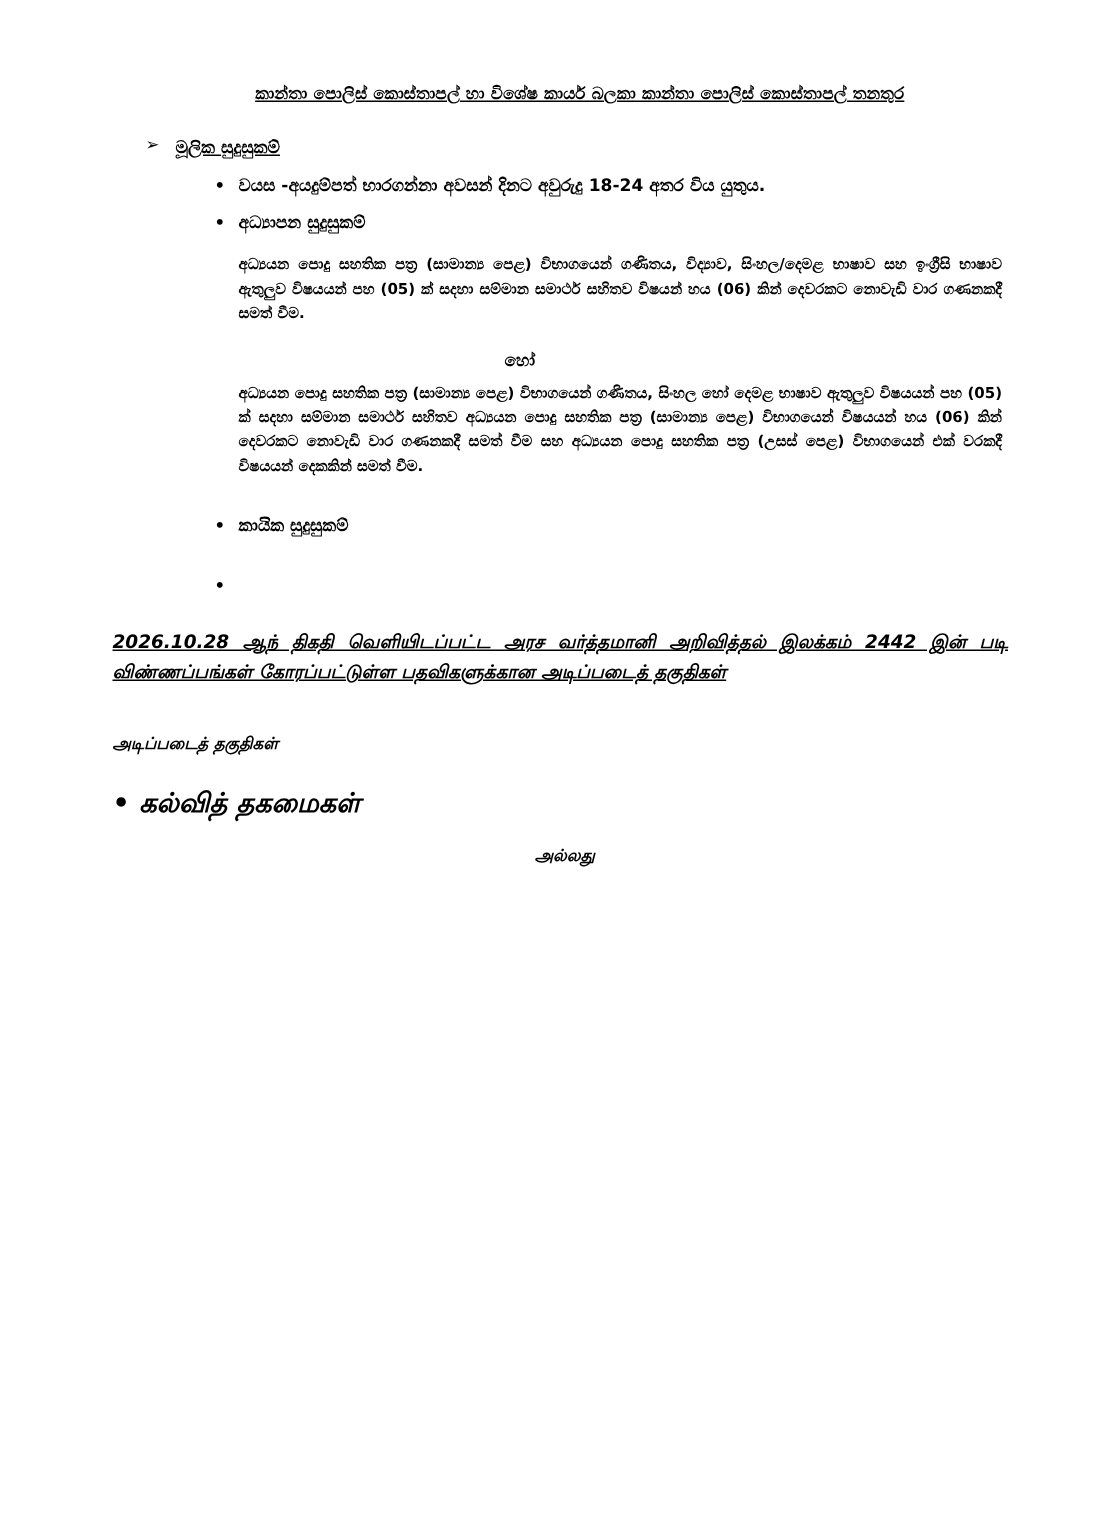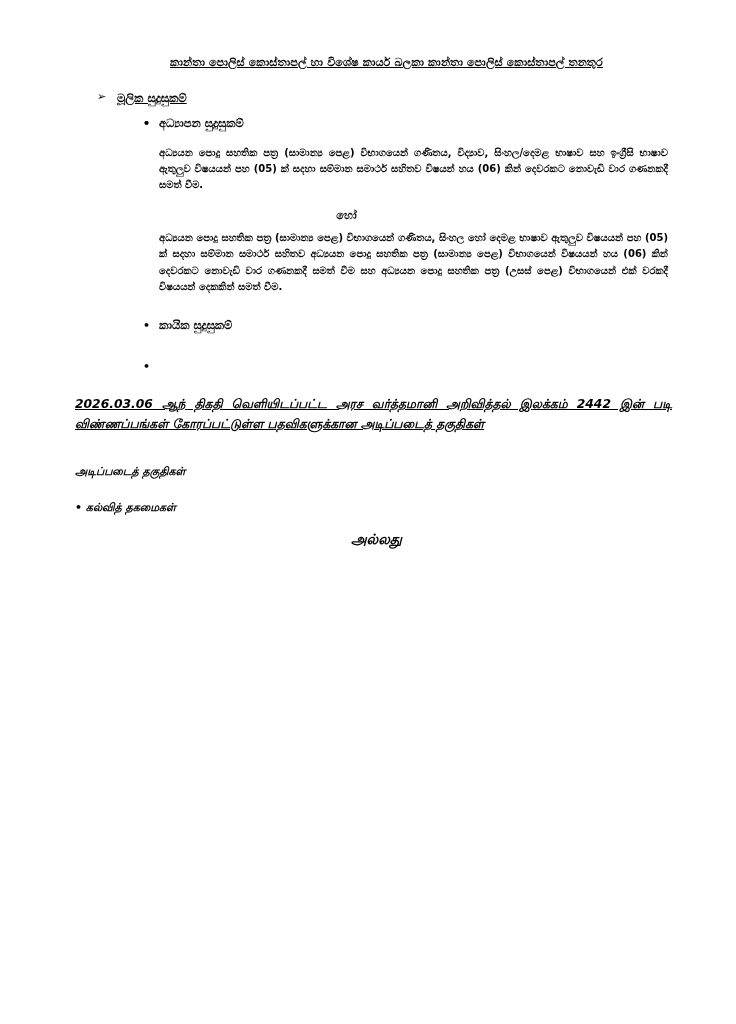--- a/index.html
+++ b/index.html
@@ -106,39 +106,39 @@
   }
 
   .tamil-sub-heading {
     font-size: 11px;
     font-weight: bold;
     font-style: italic;
     margin: 0 0 14px 0;
   }
 
   .tamil-bullet-heading {
-    font-size: 11px;
+    font-size: 18px;
     font-weight: bold;
     font-style: italic;
     margin: 0 0 12px 0;
   }
 
   .tamil-para {
     font-size: 12.4px;
     font-style: italic;
     line-height: 1.68;
     margin: 0 0 14px 0;
     padding-right: 26px;
     text-align: justify;
     text-justify: inter-word;
   }
 
   .tamil-center {
     text-align: center;
-    font-size: 14px;
+    font-size: 11px;
     font-weight: bold;
     font-style: italic;
     margin: 16px 0 14px 0;
     padding-right: 20px;
   }
 </style>
 </head>
 <body>
 
 <div class="page">
@@ -147,20 +147,21 @@
 
     <div class="doc-title">කාන්තා පොලිස් කොස්තාපල් හා විශේෂ කාර්ය බලකා කාන්තා පොලිස් කොස්තාපල් තනතුර</div>
 
     <div class="lvl1">
       <span class="arrow-bullet">➢</span>
       <span>මූලික සුදුසුකම්</span>
     </div>
 
     <div class="lvl2">
       <span class="dot-bullet">•</span>
+      <span>වයස -අයදුම්පත් භාරගන්නා අවසන් දිනට අවුරුදු 18-24 අතර විය යුතුය.</span>
     </div>
 
     <div class="lvl2 tight">
       <span class="dot-bullet">•</span>
       <span>අධ්‍යාපන සුදුසුකම්</span>
     </div>
 
     <div class="spacer-sm"></div>
 
     <div class="body-para">අධ්‍යයන පොදු සහතික පත්‍ර (සාමාන්‍ය පෙළ) විභාගයෙන් ගණිතය, විද්‍යාව, සිංහල/දෙමළ භාෂාව සහ ඉංග්‍රීසි භාෂාව ඇතුලුව විෂයයන් පහ (05) ක් සදහා සම්මාන සමාර්ථ සහිතව විෂයන් හය (06) කින් දෙවරකට නොවැඩි වාර ගණනකදී සමත් වීම.</div>
@@ -185,21 +186,21 @@
 
     <div class="lvl2">
       <span class="dot-bullet">•</span>
     </div>
   </div>
 
   <div class="spacer-lg"></div>
 
   <div>
 
-    <div class="tamil-heading-ul">2026.03.06 ஆந் திகதி வெளியிடப்பட்ட அரச வர்த்தமானி அறிவித்தல் இலக்கம் 2442 இன் படி விண்ணப்பங்கள் கோரப்பட்டுள்ள பதவிகளுக்கான அடிப்படைத் தகுதிகள்</div>
+    <div class="tamil-heading-ul">2026.10.28 ஆந் திகதி வெளியிடப்பட்ட அரச வர்த்தமானி அறிவித்தல் இலக்கம் 2442 இன் படி விண்ணப்பங்கள் கோரப்பட்டுள்ள பதவிகளுக்கான அடிப்படைத் தகுதிகள்</div>
 
     <div class="spacer-sm"></div>
 
 
     <div class="spacer-md"></div>
 
     <div class="tamil-sub-heading">அடிப்படைத் தகுதிகள்</div>
 
 
     <div class="spacer-sm"></div>

